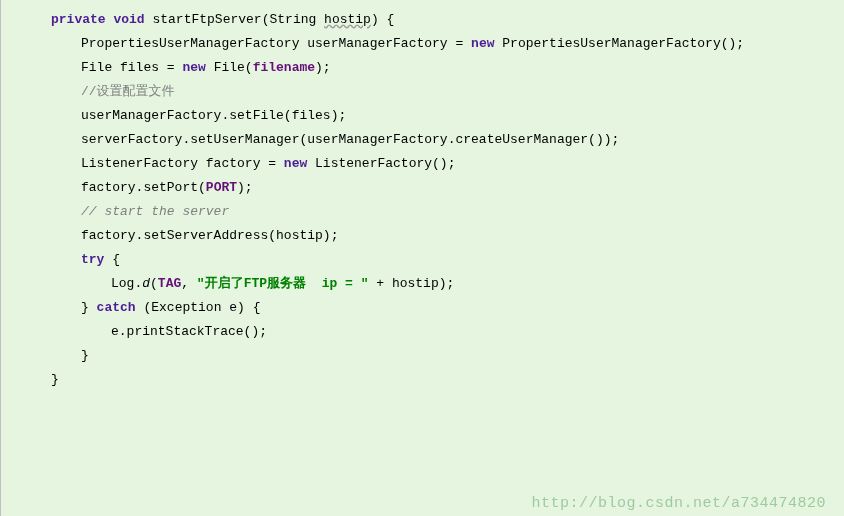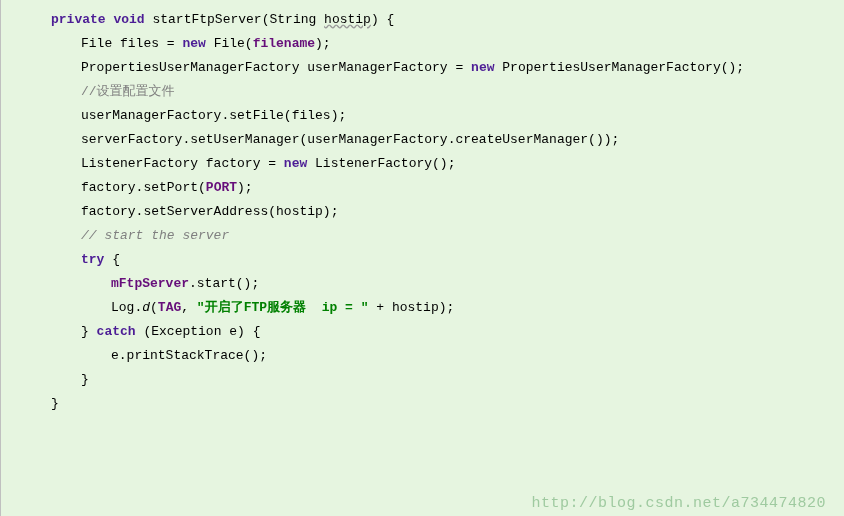--- a/index.html
+++ b/index.html
@@ -39,31 +39,30 @@
       font-size: 15px;
       letter-spacing: 0.5px;
       font-family: 'Courier New', monospace;
     }
   </style>
 </head>
 <body>
 
 <div class="code-area">
   <div class="line"><span class="kw">private</span> <span class="kw">void</span> <span>startFtpServer(String </span><span class="param">hostip</span><span>) {</span></div>
+  <div class="line indent1"><span>PropertiesUserManagerFactory userManagerFactory = </span><span class="kw">new</span><span> PropertiesUserManagerFactory();</span></div>
   <div class="line indent1"><span>File files = </span><span class="kw">new</span><span> File(</span><span class="field">filename</span><span>);</span></div>
-  <div class="line indent1"><span>PropertiesUserManagerFactory userManagerFactory = </span><span class="kw">new</span><span> PropertiesUserManagerFactory();</span></div>
   <div class="line indent1"><span class="comment">//设置配置文件</span></div>
   <div class="line indent1"><span>userManagerFactory.setFile(files);</span></div>
   <div class="line indent1"><span>serverFactory.setUserManager(userManagerFactory.createUserManager());</span></div>
   <div class="line indent1"><span>ListenerFactory factory = </span><span class="kw">new</span><span> ListenerFactory();</span></div>
   <div class="line indent1"><span>factory.setPort(</span><span class="field">PORT</span><span>);</span></div>
+  <div class="line indent1"><span class="comment-italic">// start the server</span></div>
   <div class="line indent1"><span>factory.setServerAddress(hostip);</span></div>
-  <div class="line indent1"><span class="comment-italic">// start the server</span></div>
   <div class="line indent1"><span class="kw">try</span><span> {</span></div>
-  <div class="line indent2"><span class="field">mFtpServer</span><span>.start();</span></div>
   <div class="line indent2"><span>Log.</span><span class="static-method">d</span><span>(</span><span class="field">TAG</span><span>, </span><span class="str">"开启了FTP服务器  ip = "</span><span> + hostip);</span></div>
   <div class="line indent1"><span>} </span><span class="kw">catch</span><span> (Exception e) {</span></div>
   <div class="line indent2"><span>e.printStackTrace();</span></div>
   <div class="line indent1"><span>}</span></div>
   <div class="line"><span>}</span></div>
 </div>
 
 <div class="watermark">http://blog.csdn.net/a734474820</div>
 
 </body></html>

